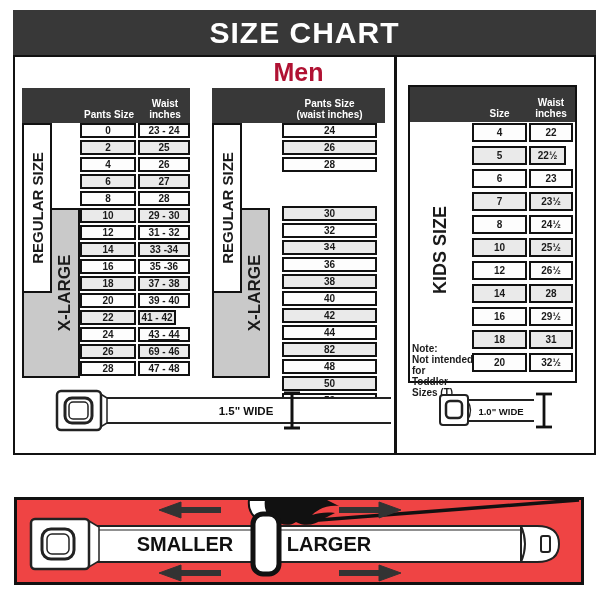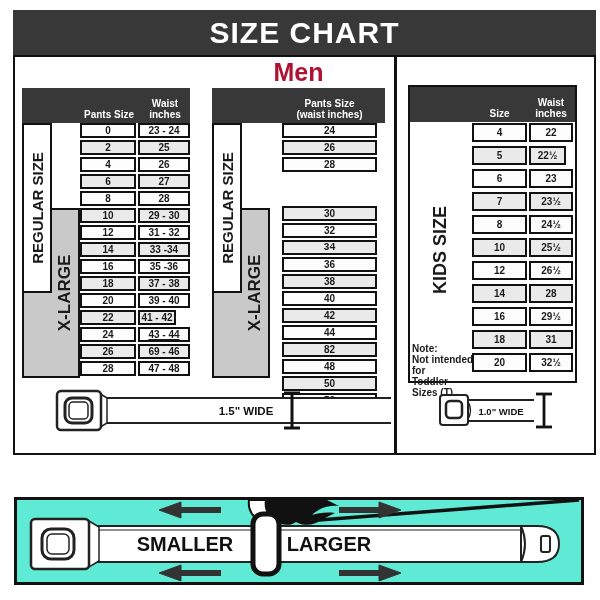--- a/index.html
+++ b/index.html
@@ -22,21 +22,21 @@
   .cell.alt{background:var(--row-alt,#EAEAEA);}
   .label-box{border:2px solid #111;box-sizing:border-box;background:#fff;}
   .label-box.xlarge{background:var(--xlarge-gray,#C9C9C9);}
   .vtext{position:absolute;left:50%;top:50%;transform:translate(-50%,-50%) rotate(-90deg);
          white-space:nowrap;font-weight:bold;}
   .kids-box{left:408px;top:85px;width:169px;height:298px;border:2px solid #111;box-sizing:border-box;background:#fff;}
   .note{font-size:10px;font-weight:bold;line-height:11px;white-space:pre-line;}
   .adjust-bar{left:0;top:455px;width:600px;height:42px;background:var(--bar-dark,#383838);
               display:flex;align-items:center;}
   .adjust-bar span{color:#fff;font-size:22px;font-weight:bold;padding-left:25px;}
-  .adjust-box{left:14px;top:497px;width:570px;height:88px;border:3px solid #111;box-sizing:border-box;background:#5eead4;}
+  .adjust-box{left:14px;top:497px;width:570px;height:88px;border:3px solid #111;box-sizing:border-box;background:#ef4444;}
   svg text{font-family:"Liberation Sans",sans-serif;}
 </style>
 </head>
 <body>
 
 <div id="canvas" style="--accent-red: #B01233; --bar-dark: #383838; --row-alt: #EAEAEA; --xlarge-gray: #C9C9C9;">
 
   <div class="abs title-bar">
     <span>SIZE CHART</span>
   </div>

